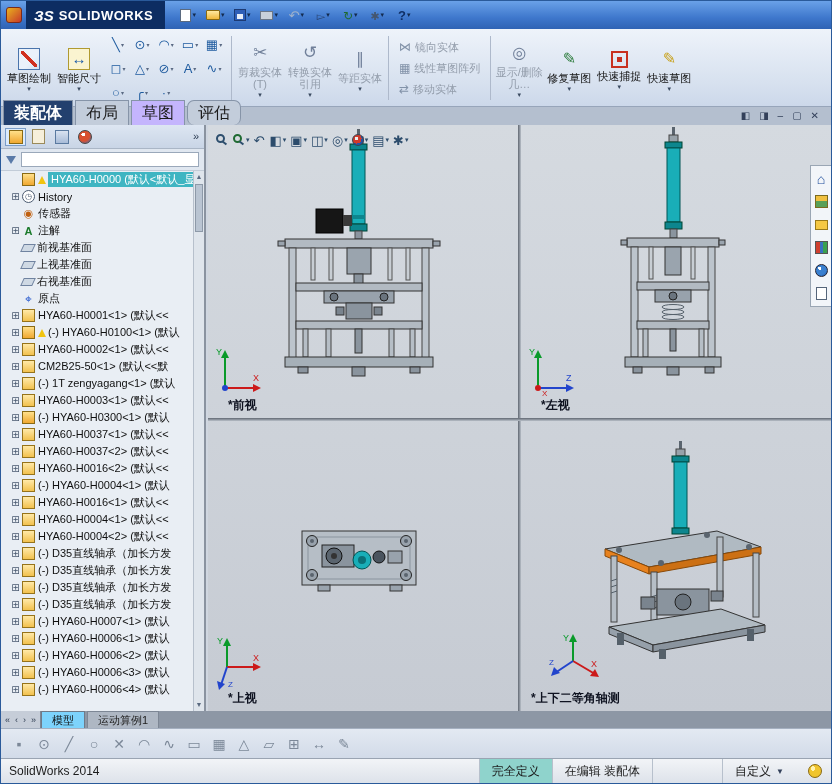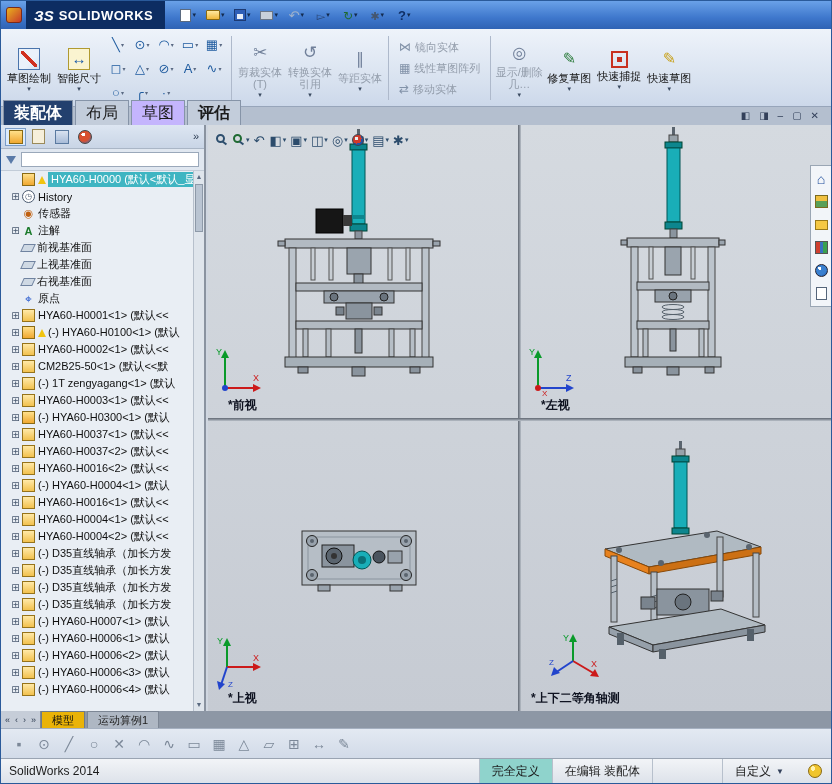--- a/index.html
+++ b/index.html
@@ -54,21 +54,21 @@
 .tdd{font-size:6px;color:#5a6a84;margin-left:1px;}
 .colbtns{display:flex;flex-direction:column;justify-content:center;gap:2px;margin:0 2px;}
 .rowbtn{display:flex;align-items:center;font-size:11px;color:#939dab;height:19px;padding:0 5px;white-space:nowrap;}
 .ricon{margin-right:4px;color:#8292a8;font-size:12px;}
 
 
 .tabsrow{position:absolute;left:0;top:106px;right:0;height:18px;background:#b4bfcf;display:flex;align-items:flex-end;}
 .ctab{font-size:16px;padding:2px 10px 1px;margin-left:2px;border:1px solid #8694a8;border-bottom:none;background:#c3cddb;color:#1c1c1c;white-space:nowrap;}
 .ctab.dark{background:#23406e;color:#fff;font-weight:bold;}
 .ctab.active{background:#c4b5fd;}
-.ctab.bold{font-weight:bold;}
+.ctab.bold{font-weight:normal;border-radius:7px;}
 .winctrls{margin-left:auto;display:flex;gap:9px;margin-right:12px;align-self:center;}
 .wc{font-size:10px;color:#33405a;line-height:10px;}
 
 
 .main{position:absolute;left:0;top:124px;right:0;height:586px;}
 .fmpanel{position:absolute;left:0;top:0;width:205px;height:100%;background:#e9eef4;border-right:2px solid #8a93a0;}
 .fmtoolbar{height:24px;background:linear-gradient(#dde6f2,#c9d5e6);display:flex;align-items:center;padding:2px 4px;border-bottom:1px solid #aab6c6;}
 .pticon{width:21px;height:18px;margin-right:2px;border:1px solid transparent;display:flex;align-items:center;justify-content:center;}
 .pticon.sel{border-color:#7a9cc8;background:#dcebfb;}
 .pt-feat::before{content:"";width:12px;height:12px;background:linear-gradient(#ffe08a,#f0a830);border:1px solid #8a6a14;}
@@ -136,21 +136,21 @@
 .tp-lib{background:linear-gradient(#f0c040 50%,#58a058 50%);border:1px solid #7a6a20;width:13px;height:13px;}
 .tp-folder{width:13px;height:10px;background:#f5c844;border:1px solid #9a7a1a;}
 .tp-palette{width:13px;height:13px;background:linear-gradient(90deg,#d04030 33%,#3a70c0 33% 66%,#3aa050 66%);border:1px solid #555;}
 .tp-appear{width:13px;height:13px;border-radius:50%;background:radial-gradient(circle at 35% 30%,#fff 0 15%,#3a80d0 15% 60%,#1a50a0 100%);border:1px solid #223;}
 .tp-props{width:11px;height:13px;background:#fff;border:1px solid #55657a;}
 
 
 .bottabs{position:absolute;left:0;top:710px;right:0;height:17px;background:#8d97a5;display:flex;align-items:stretch;}
 .btnav{display:flex;align-items:center;background:#c6cdd8;padding:0 4px;gap:5px;font-size:9px;color:#2c3a4e;border-right:1px solid #7d8795;}
 .btab{font-size:11px;padding:0 10px;display:flex;align-items:center;white-space:nowrap;}
-.btab.active{background:#eab308;border:1px solid #6f7a88;border-bottom:none;color:#111;font-family:Liberation Serif, serif;}
+.btab.active{background:#7dd3fc;border:1px solid #6f7a88;border-bottom:none;color:#111;font-family:Liberation Serif, serif;}
 .btab.idle{background:#aeb7c3;color:#222;margin-left:2px;border:1px solid #7d8795;border-bottom:none;}
 
 
 .sktbar{position:absolute;left:0;top:727px;right:0;height:30px;background:linear-gradient(#e3e9f2,#d2dbe8);border-top:1px solid #a5b0c0;display:flex;align-items:center;gap:9px;padding:0 10px;}
 .sk{font-size:14px;color:#7c8898;display:flex;align-items:center;justify-content:center;width:16px;}
 
 
 .statusbar{position:absolute;left:0;top:757px;right:0;height:25px;background:linear-gradient(#f2f4f7,#dde2ea);border-top:1px solid #9aa4b2;display:flex;align-items:center;font-size:12px;color:#1c1c1c;}
 .st-left{margin-left:8px;}
 .st-right{margin-left:auto;display:flex;align-items:center;height:100%;}

